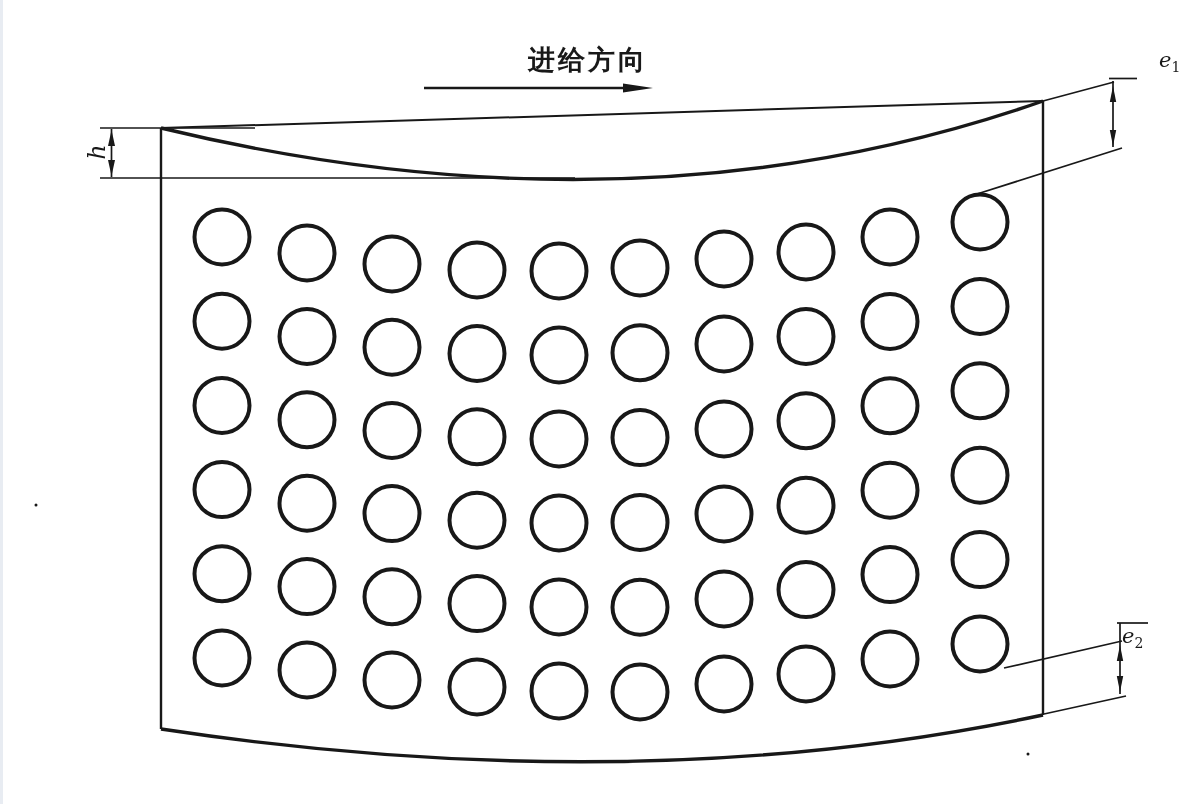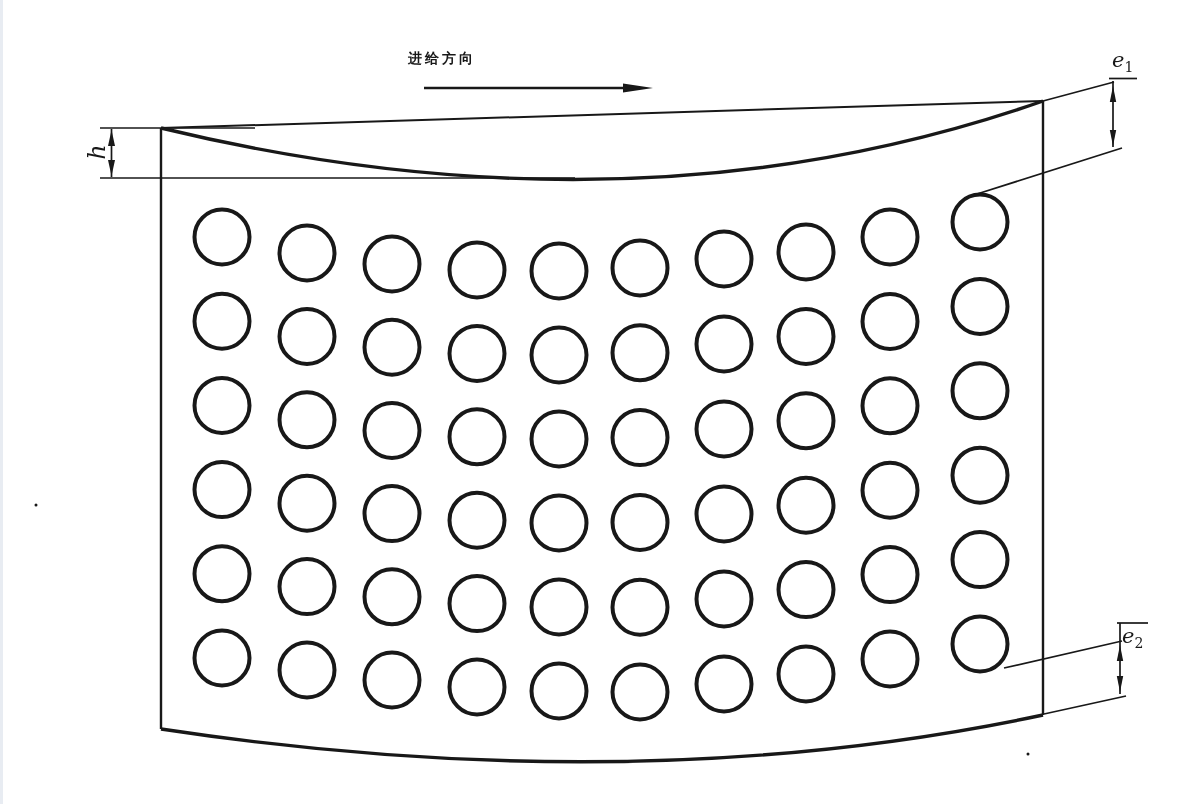--- a/index.html
+++ b/index.html
@@ -20,32 +20,32 @@
   svg.linework path, svg.linework line{stroke:var(--ink);fill:none;}
   svg.linework .outline{stroke-width:2.4px;}
   svg.linework .thin-edge{stroke-width:2px;}
   svg.linework .heavy{stroke-width:3.4px;}
   svg.linework .dim{stroke-width:1.7px;}
   svg.linework .arrowhead{fill:var(--ink);stroke:none;}
   svg.linework .speck{fill:var(--ink);stroke:none;}
   #holes circle{fill:none;stroke:var(--ink);stroke-width:4px;}
   .label{position:absolute;color:var(--ink);white-space:nowrap;}
   .feed-label{
-    left:408px;top:50px;width:240px;height:28px;
-    text-align:left;font-size:14px;font-weight:600;letter-spacing:3px;
+    left:408px;top:42px;width:240px;height:28px;
+    text-align:right;font-size:27px;font-weight:600;letter-spacing:3px;
     font-family:"Liberation Sans",sans-serif;
   }
   .h-label{
     left:82px;top:139px;width:28px;height:26px;line-height:26px;text-align:center;
     font:italic 24px "DejaVu Serif",serif;
     transform:rotate(-90deg);transform-origin:50% 50%;
   }
   .e-label{font:italic 21px "DejaVu Serif",serif;}
   .e-label sub{font-style:normal;font-size:14px;line-height:0;}
-  .e1-label{left:1112px;top:48px;text-align:right;}
+  .e1-label{left:1159px;top:48px;text-align:right;}
   .e2-label{left:1122px;top:624px;}
 </style>
 </head>
 <body>
 
 <div class="stage" style="--ink: #181818; --paper: #ffffff;">
   <div class="page-edge" style="background: rgb(232, 236, 242);"></div>
 
   <svg class="linework" width="1200" height="804" viewBox="0 0 1200 804">
 

